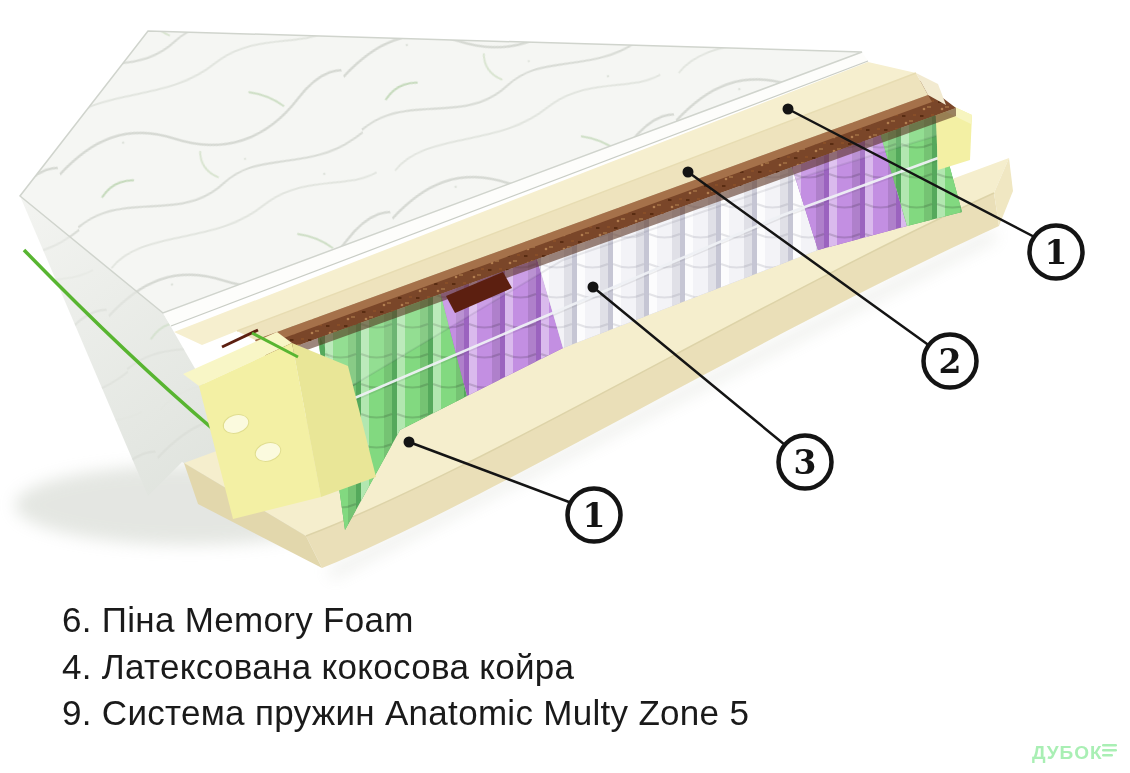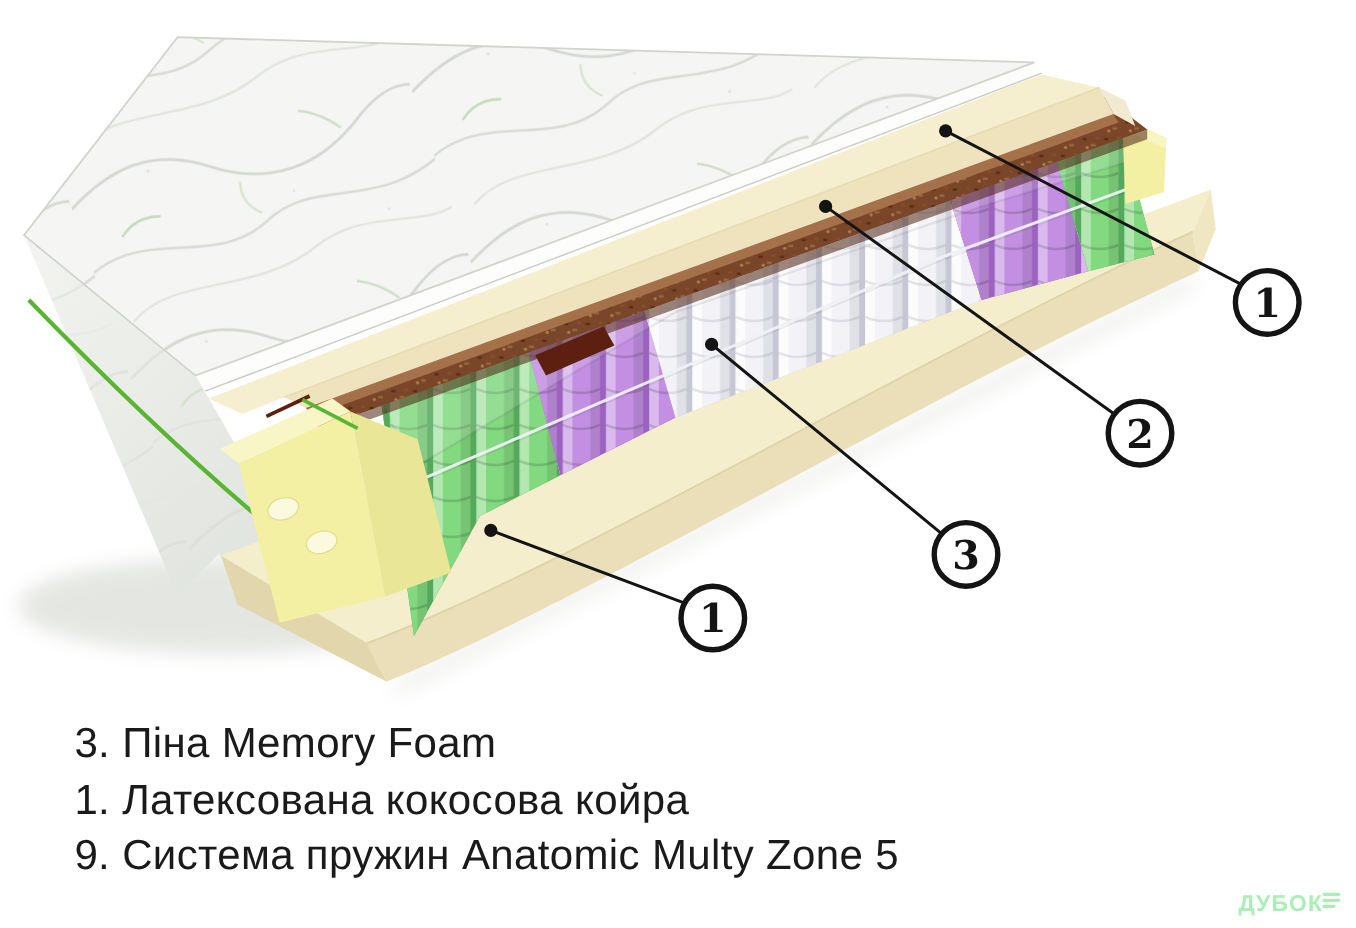--- a/index.html
+++ b/index.html
@@ -150,18 +150,18 @@
 
   <g>
     <text x="1032" y="759" font-family="'Liberation Sans',sans-serif" font-size="19" font-weight="bold" letter-spacing="1" fill="#a9efb4">ДУБОК</text>
     <rect x="1102" y="744" width="15" height="2.6" rx="1.3" fill="#a9efb4"></rect>
     <rect x="1102" y="749" width="15" height="2.6" rx="1.3" fill="#a9efb4"></rect>
     <rect x="1102" y="754" width="11" height="2.6" rx="1.3" fill="#a9efb4"></rect>
   </g>
 </svg>
 
 <div class="legend">
-  <div class="legend-row">3. Піна Memory Foam</div>
-  <div class="legend-row">1. Латексована кокосова койра</div>
+  <div class="legend-row">6. Піна Memory Foam</div>
+  <div class="legend-row">4. Латексована кокосова койра</div>
   <div class="legend-row">9. Система пружин Anatomic Multy Zone 5</div>
 </div>
 
 </div>
 
 </body></html>

